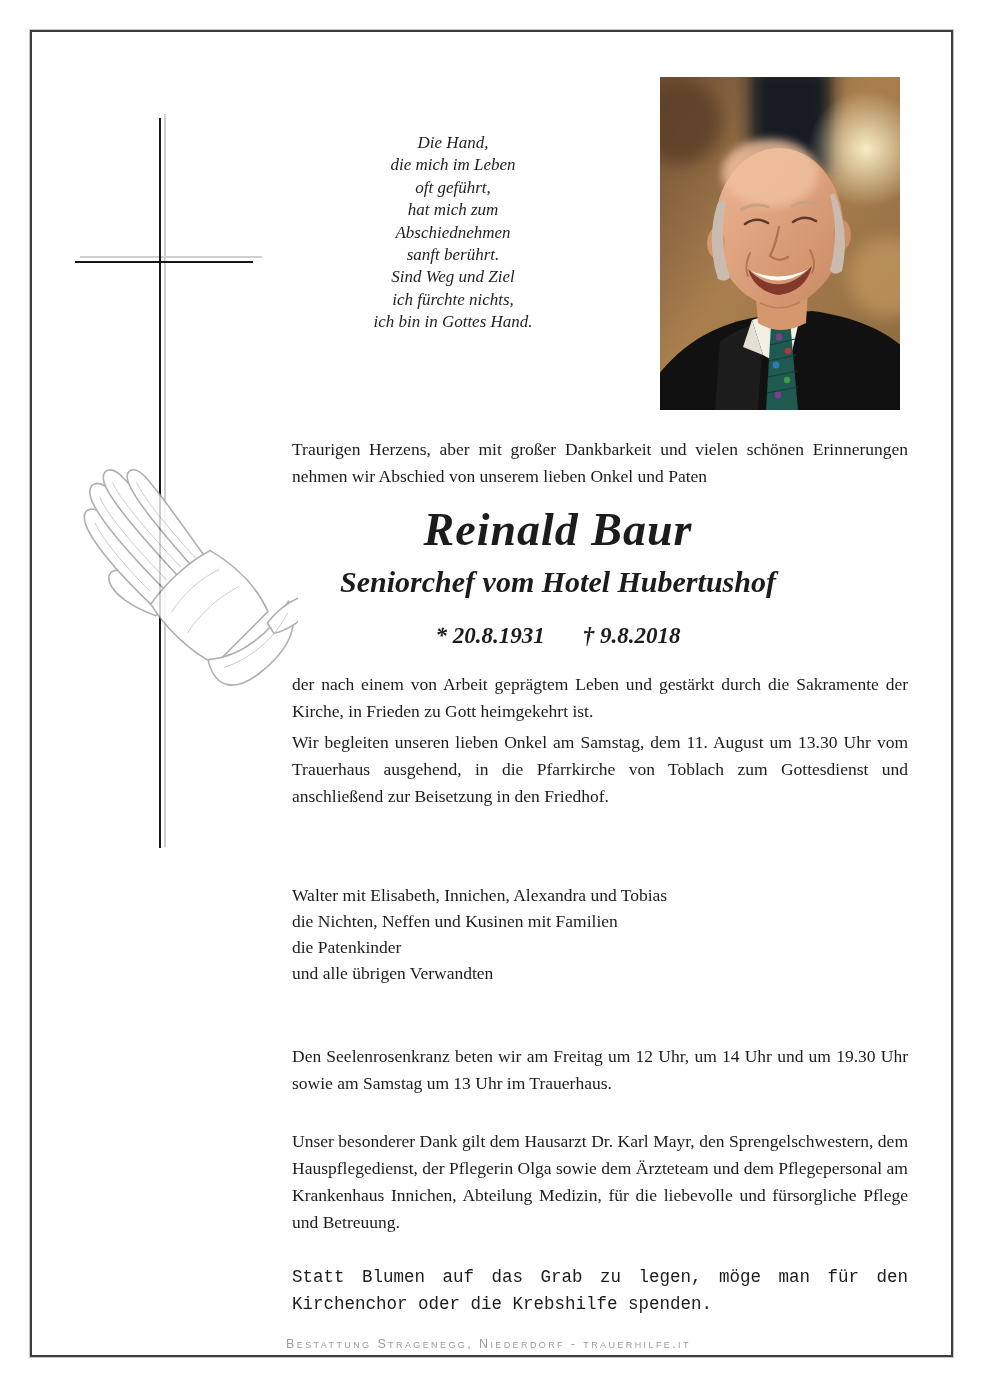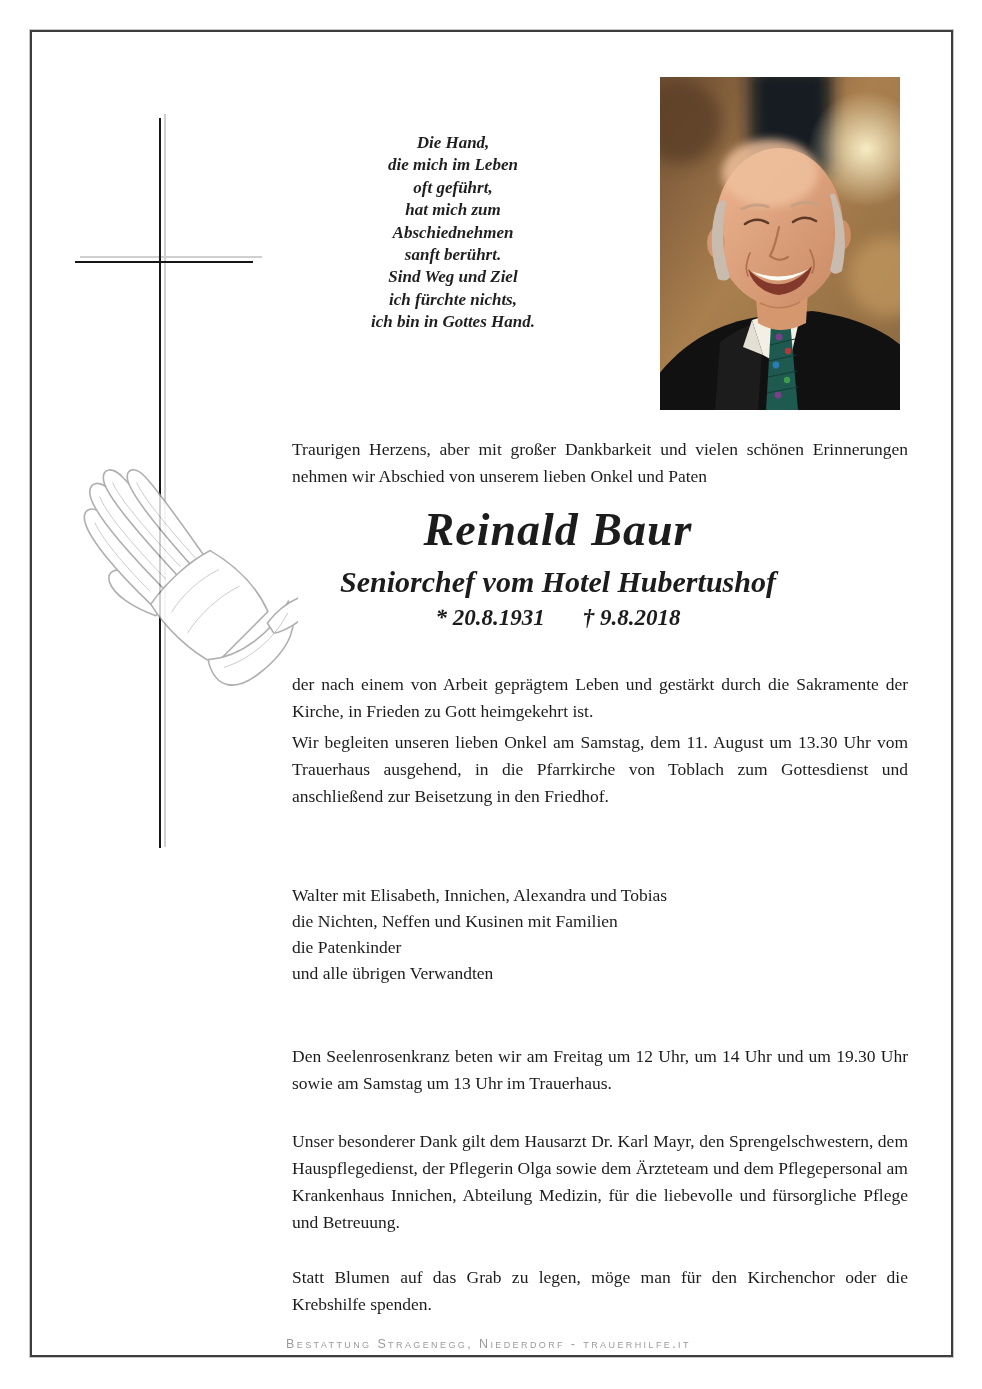--- a/index.html
+++ b/index.html
@@ -20,42 +20,41 @@
   
   .v-line-shadow{position:absolute;left:164px;top:114px;width:2px;height:733px;background:#cfcfcf;}
   .v-line{position:absolute;left:159px;top:118px;width:2px;height:730px;background:#161616;}
   .h-line-shadow{position:absolute;left:80px;top:256px;width:182px;height:2px;background:#cfcfcf;}
   .h-line{position:absolute;left:75px;top:261px;width:178px;height:2px;background:#161616;}
   
   .poem{
     position:absolute;left:288px;top:132px;width:330px;
     text-align:center;font-style:italic;font-size:17px;line-height:22.4px;
     color:#1f1f1f;
-    font-weight:bold;
   }
   
   .photo{position:absolute;left:660px;top:77px;width:240px;height:333px;}
   
   .hands{position:absolute;left:58px;top:432px;width:240px;height:300px;opacity:.8;}
   
   .col{position:absolute;left:292px;width:616px;font-size:17.5px;line-height:27px;}
   .just{text-align:justify;}
   .intro{top:436px;}
   .headings{position:absolute;left:240px;top:504px;width:636px;text-align:center;}
   .name{font-size:46px;line-height:52px;font-weight:bold;font-style:italic;letter-spacing:1px;}
   .subtitle{font-size:30px;line-height:38px;font-weight:bold;font-style:italic;margin-top:7px;}
-  .dates{font-size:23px;line-height:30px;font-weight:bold;font-style:italic;margin-top:2px;}
+  .dates{font-size:23px;line-height:30px;font-weight:bold;font-style:italic;margin-top:20px;}
   .dates .gap{display:inline-block;width:38px;}
   .obituary{top:671px;}
   .funeral{top:729px;}
   .places{top:826px;}
   .gedenken{top:882px;line-height:26px;}
   .rosary{top:1043px;}
   .thanks{top:1128px;}
-  .donation{top:1264px;}
+  .donation{top:1264px;font-family:Liberation Mono, monospace;}
   .footer{
     position:absolute;left:286px;top:1337px;width:600px;text-align:left;
     font-family:"Liberation Sans", sans-serif;
     font-variant:small-caps;letter-spacing:2.4px;
     font-size:12.5px;color:#9b9b9b;
   }
 </style>
 </head>
 <body>
 

